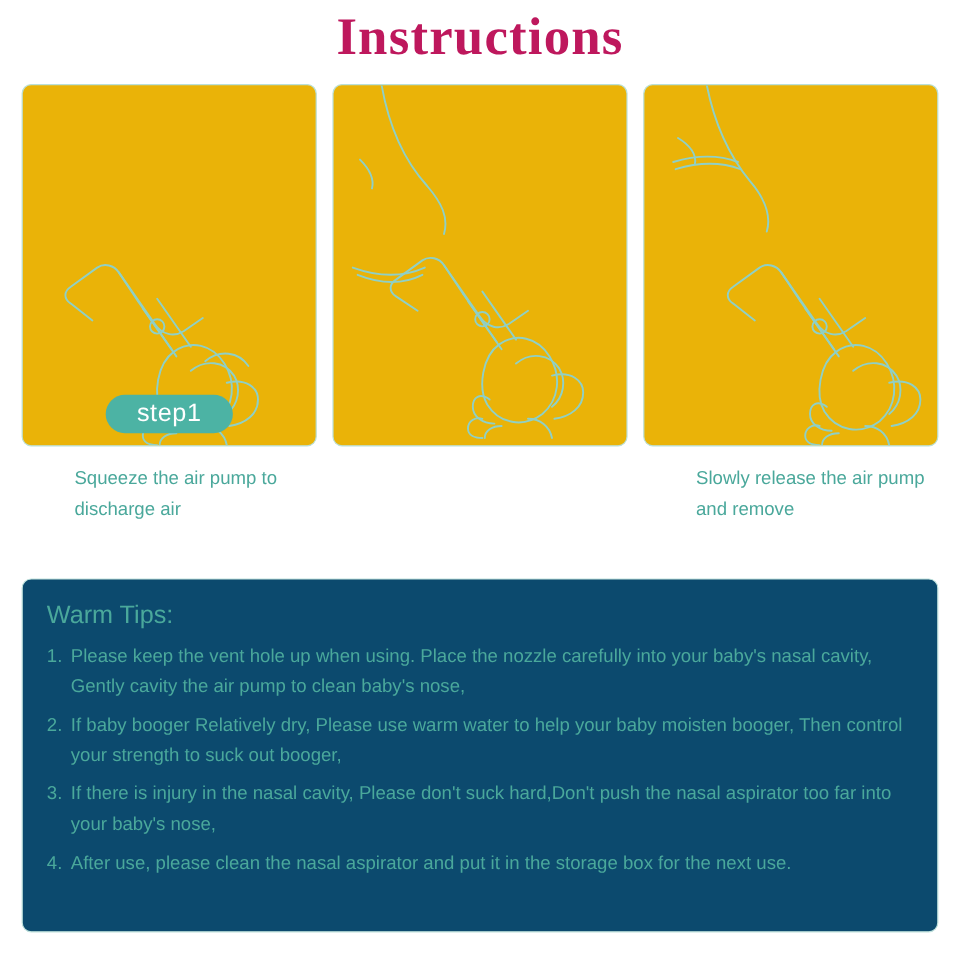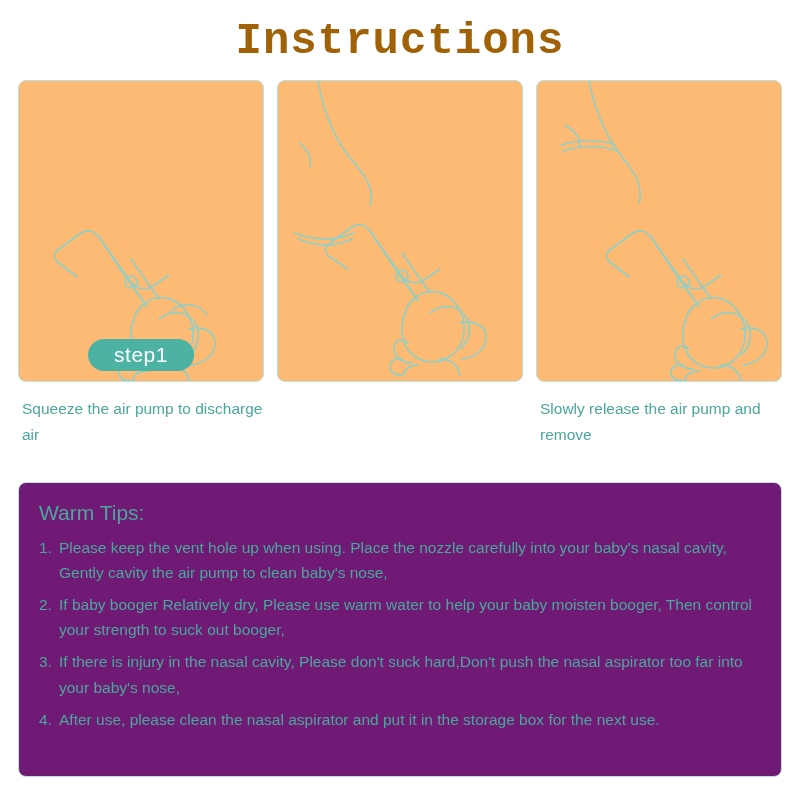--- a/index.html
+++ b/index.html
@@ -15,46 +15,46 @@
     overflow: hidden;
   }
   .page {
     position: relative;
     width: 800px;
     height: 800px;
     box-sizing: border-box;
   }
   .title {
     text-align: center;
-    font-family: Liberation Mono, monospace;
+    font-family: Liberation Serif, serif;
     font-weight: bold;
     font-size: 44px;
-    color: #a16207;
+    color: #be185d;
     letter-spacing: 1px;
-    padding-top: 16px;
+    padding-top: 5px;
     margin: 0;
   }
   .steps {
     display: flex;
     justify-content: space-between;
     padding: 14px 18px 0 18px;
     box-sizing: border-box;
   }
   .step {
     width: 246px;
     box-sizing: border-box;
   }
   .step-card {
     position: relative;
     width: 246px;
     height: 302px;
     border: 1px solid #b9e0da;
     border-radius: 8px;
     box-sizing: border-box;
-    background: #fdba74;
+    background: #eab308;
     overflow: hidden;
   }
   .step-badge {
     position: absolute;
     left: 50%;
     transform: translateX(-50%);
     bottom: 10px;
     background: #4cb3a4;
     color: #ffffff;
     font-size: 21px;
@@ -62,32 +62,33 @@
     padding: 4px 26px;
     letter-spacing: 0.5px;
     white-space: nowrap;
   }
   .step-caption {
     margin-top: 14px;
     font-size: 15.5px;
     line-height: 1.65;
     color: #4aa89b;
     padding-left: 4px;
+    margin-left: 40px;
   }
   .tips {
     position: absolute;
     left: 18px;
     top: 482px;
     width: 764px;
     height: 295px;
     border: 1px solid #bfe2dc;
     border-radius: 8px;
     box-sizing: border-box;
     padding: 18px 20px 0 20px;
-    background: #701a75;
+    background: #0c4a6e;
   }
   .tips-title {
     font-size: 21px;
     color: #4aa89b;
     margin: 0 0 10px 0;
   }
   .tips-list {
     margin: 0;
     padding: 0;
     list-style: none;

